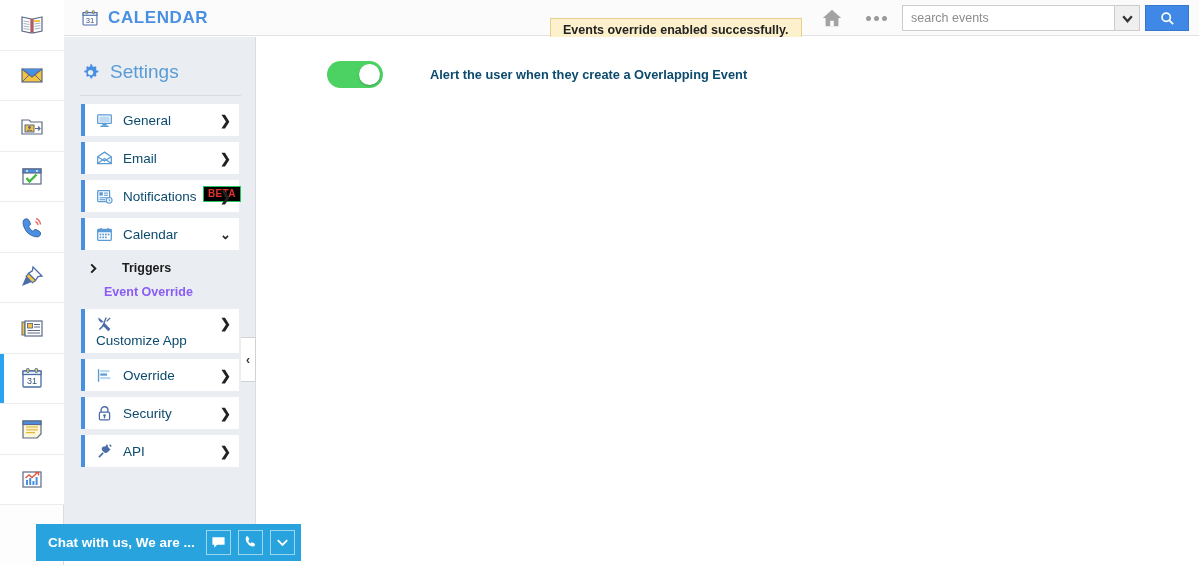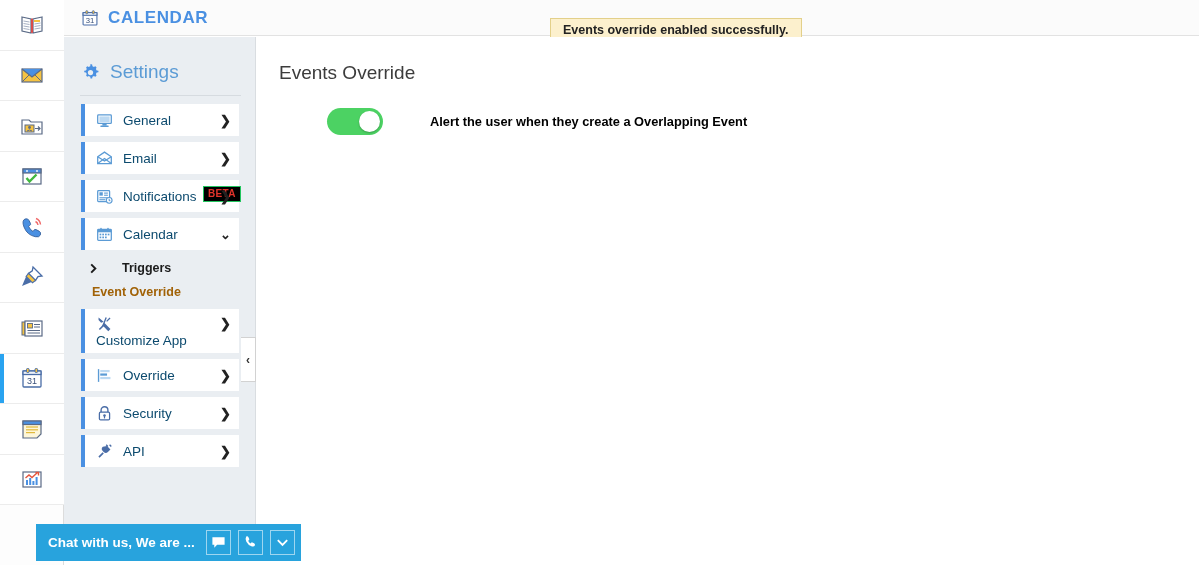--- a/index.html
+++ b/index.html
@@ -120,22 +120,22 @@
     padding: 1px 4px 2px 4px; letter-spacing: 0.3px;
     overflow: hidden; white-space: nowrap;
   }
 
   .sub-trigger {
     display: flex; align-items: center; gap: 23px;
     padding: 5px 0 4px 24px; cursor: pointer;
   }
   .sub-trigger .st-label { font-size: 12.5px; font-weight: bold; color: #1c1c1c; }
   .sub-link {
-    padding: 6px 0 10px 28px; font-size: 12.5px; font-weight: bold;
-    color: #a16207; cursor: pointer;
+    padding: 6px 0 10px 40px; font-size: 12.5px; font-weight: bold;
+    color: #8b5cf6; cursor: pointer;
   }
 
   .panel-scroll {
     position: absolute; left: 8px; bottom: 16px; width: 176px; height: 8px;
     background: #e3e7eb;
   }
   .panel-scroll i {
     display: block; width: 128px; height: 8px; background: #b8bcc0;
   }
 
@@ -167,21 +167,21 @@
   .switch {
     width: 56px; height: 27px; border-radius: 14px; background: #4cd263;
     position: relative; cursor: pointer; flex: none;
   }
   .switch i {
     position: absolute; top: 2.5px; right: 3px; width: 21px; height: 21px;
     border-radius: 50%; background: #ffffff; display: block;
     box-shadow: 0 1px 2px rgba(0,0,0,.25);
   }
   .toggle-label {
-    font-size: 12.8px; font-weight: bold; color: #000000; margin-left: 47px;
+    font-size: 12.8px; font-weight: bold; color: #0c4a6e; margin-left: 47px;
   }
 
   
   .chat {
     position: absolute; left: 36px; bottom: 4px; height: 37px;
     background: #28a3dd; display: flex; align-items: center;
     padding: 0 6px 0 12px; gap: 7px; z-index: 10;
   }
   .chat-text { color: #ffffff; font-size: 13.5px; white-space: nowrap; margin-right: 4px; font-weight: bold; }
   .chat-btn {
@@ -319,20 +319,49 @@
       <svg width="20" height="20" viewBox="0 0 26 26">
         <rect x="4" y="6" width="18" height="16" rx="1" fill="#fff" stroke="#4a6da7" stroke-width="1.4"></rect>
         <rect x="4" y="6" width="18" height="3.5" fill="#eef2f8" stroke="#4a6da7" stroke-width="1.4"></rect>
         <rect x="7.5" y="3.5" width="2.6" height="4" rx="1" fill="#f5c342" stroke="#4a6da7" stroke-width="1"></rect>
         <rect x="16" y="3.5" width="2.6" height="4" rx="1" fill="#f5c342" stroke="#4a6da7" stroke-width="1"></rect>
         <text x="13" y="19.5" font-size="10" font-family="Liberation Sans, sans-serif" fill="#39507a" text-anchor="middle">31</text>
       </svg>
       <span class="brand-text">CALENDAR</span>
     </div>
 
+    <div class="hdr-right">
+      <div class="hdr-btn">
+        <svg width="22" height="22" viewBox="0 0 24 24">
+          <path d="M12 3 L22 12 h-3 v9 h-14 v-9 h-3 Z" fill="#a3a3a3"></path>
+          <rect x="10" y="15" width="4" height="6" fill="#fbfbfb"></rect>
+        </svg>
+      </div>
+      <div class="hdr-btn">
+        <span class="dots">
+            <i></i>
+            <i></i>
+            <i></i>
+          </span>
+      </div>
+      <div class="search-wrap">
+        <input class="search-input" type="text" placeholder="search events" style="">
+        <div class="search-drop">
+          <svg width="13" height="13" viewBox="0 0 12 12">
+            <path d="M2 4 L6 8.5 L10 4" fill="none" stroke="#333" stroke-width="2.1"></path>
+          </svg>
+        </div>
+        <div class="search-go">
+          <svg width="15" height="15" viewBox="0 0 16 16">
+            <circle cx="6.6" cy="6.6" r="4.4" fill="none" stroke="#fff" stroke-width="1.8"></circle>
+            <line x1="9.9" y1="9.9" x2="14" y2="14" stroke="#fff" stroke-width="1.9"></line>
+          </svg>
+        </div>
+      </div>
+    </div>
 
     <div class="toast">Events override enabled successfully.</div>
   </div>
 
   <div class="settings">
     <div class="settings-title">
       <svg width="21" height="21" viewBox="0 0 24 24">
         <path d="M12 2.2 l1.9 .55 .3 2 a6.4 6.4 0 0 1 1.55 .9 l1.85 -.8 1.35 1.35 -.8 1.85 a6.4 6.4 0 0 1 .9 1.55 l2 .3 v1.9 l-2 .3 a6.4 6.4 0 0 1 -.9 1.55 l.8 1.85 -1.35 1.35 -1.85 -.8 a6.4 6.4 0 0 1 -1.55 .9 l-.3 2 h-1.9 l-.3 -2 a6.4 6.4 0 0 1 -1.55 -.9 l-1.85 .8 -1.35 -1.35 .8 -1.85 a6.4 6.4 0 0 1 -.9 -1.55 l-2 -.3 v-1.9 l2 -.3 a6.4 6.4 0 0 1 .9 -1.55 l-.8 -1.85 1.35 -1.35 1.85 .8 a6.4 6.4 0 0 1 1.55 -.9 Z" fill="#4a90e2"></path>
         <circle cx="12" cy="12" r="3" fill="#eaeef2"></circle>
       </svg>
@@ -459,21 +488,20 @@
     </div>
 
     <div class="panel-scroll">
         <i></i>
       </div>
   </div>
 
   <div class="collapse-handle">‹</div>
 
   <div class="main">
-    <div class="page-title">Events Override</div>
     <div class="toggle-row">
       <div class="switch">
           <i></i>
         </div>
       <span class="toggle-label">Alert the user when they create a Overlapping Event</span>
     </div>
   </div>
 
   <div class="chat">
     <span class="chat-text">Chat with us, We are ...</span>

